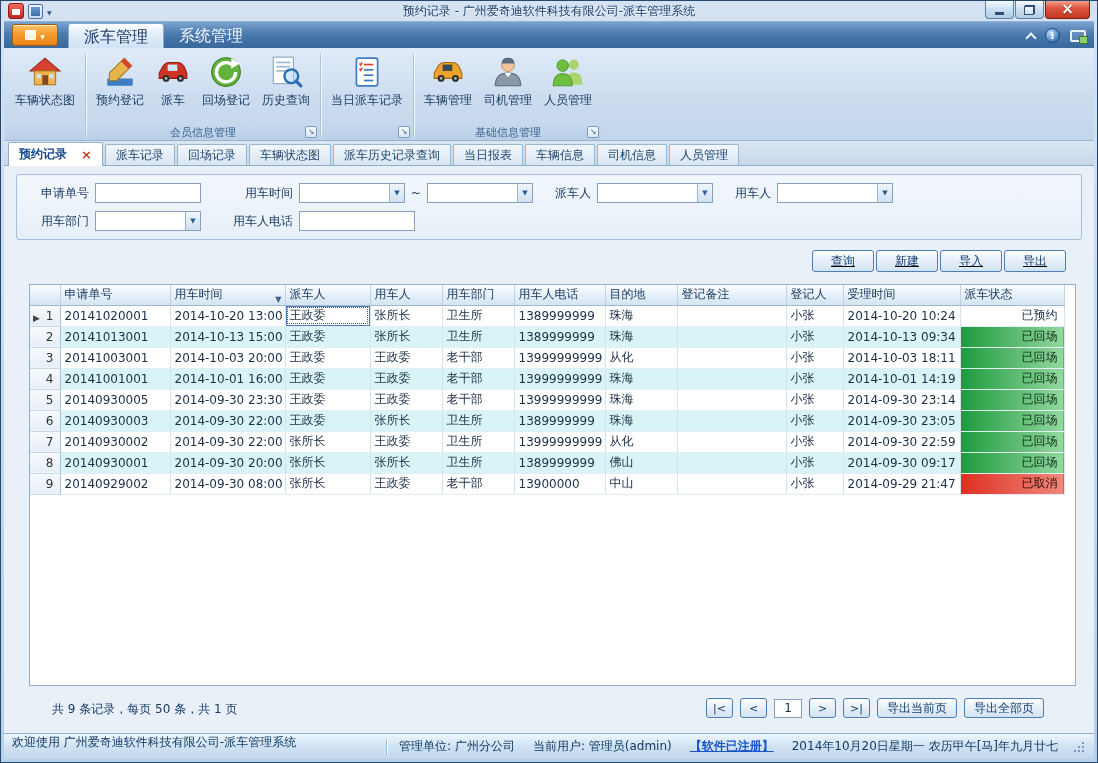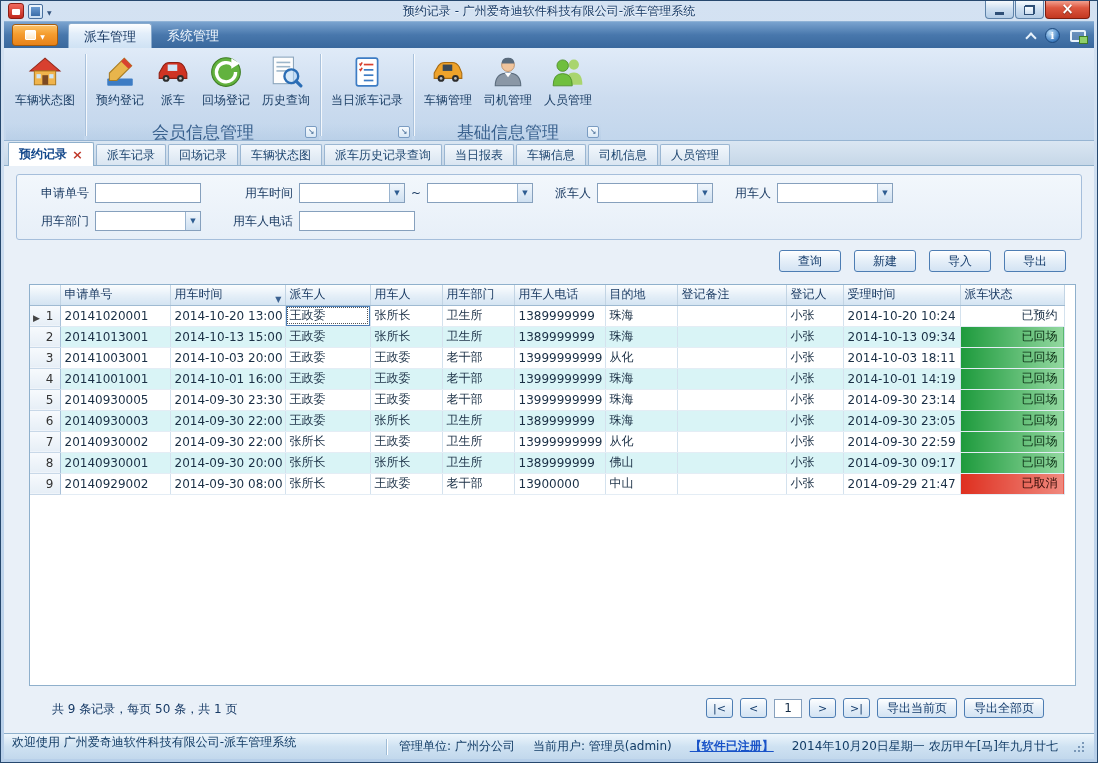--- a/index.html
+++ b/index.html
@@ -22,64 +22,64 @@
   .restore-glyph::before{content:"";position:absolute;right:0;top:0;width:8px;height:7px;border:1px solid #2e4f76;}
   .restore-glyph::after{content:"";position:absolute;left:0;bottom:0;width:8px;height:7px;border:1px solid #2e4f76;background:linear-gradient(#f6fafd,#cfe0f1);}
   .tb-btn.close{width:45px;background:linear-gradient(#f2a violet08f,#dd5740 40%,#c23821);background:linear-gradient(#f2a08f,#dd5740 40%,#c23821);border-color:#7e1d0e;}
   .close-glyph::after{content:"×";color:#fff;font-weight:bold;font-size:15px;line-height:13px;text-shadow:0 1px 1px rgba(0,0,0,.4);}
 
   
   .tabrow{height:27px;background:linear-gradient(#7aa3cf,#4877ac 50%,#39689d);display:flex;align-items:flex-end;padding:0 8px;flex:none;border-top:1px solid #8fb2d6;}
   .appmenu{width:46px;height:22px;margin:0 10px 2px 0;border-radius:3px;background:linear-gradient(#fcc367,#f59d2f 45%,#e8821a);border:1px solid #a85c0a;display:flex;align-items:center;justify-content:center;gap:4px;box-shadow:inset 0 1px 0 rgba(255,255,255,.6);}
   .appmenu-glyph{width:11px;height:10px;background:linear-gradient(#ffffff,#ffe9c8);border:1px solid #fff;border-radius:1px;}
   .appmenu-caret::after{content:"▼";font-size:6px;color:#fff;}
-  .rtab{padding:0 15px;height:25px;line-height:25px;color:#f2f8fe;font-size:13px;}
+  .rtab{padding:0 15px;height:25px;line-height:25px;color:#f2f8fe;font-size:16px;}
   .rtab.active{background:linear-gradient(#fdfeff,#e3eefa 40%,#cfe2f4);color:#1a3a64;border:1px solid #88aacd;border-bottom:none;border-radius:3px 3px 0 0;}
   .tabrow-right{margin-left:auto;display:flex;align-items:center;gap:10px;padding-bottom:5px;}
   .chev-up{width:8px;height:8px;border-left:2px solid #e8f2fb;border-top:2px solid #e8f2fb;transform:rotate(45deg);margin-top:4px;}
   .info-icon{width:15px;height:15px;border-radius:50%;background:radial-gradient(circle at 35% 30%,#bfe0f8,#3d7cc0 70%,#2a5d98);border:1px solid #1d4a7e;display:flex;align-items:center;justify-content:center;}
   .info-icon::after{content:"i";color:#fff;font-size:10px;font-weight:bold;font-family:"DejaVu Serif",serif;}
   .switch-icon{width:16px;height:12px;border:2px solid #e8f2fb;border-radius:2px;position:relative;background:rgba(255,255,255,.15);}
   .switch-icon::after{content:"";position:absolute;right:-4px;bottom:-4px;width:7px;height:6px;background:#8fd06a;border:1px solid #3f7d26;}
 
   
   .ribbon{height:93px;background:linear-gradient(#e0ebf8,#ccdcef 55%,#c2d6ec);border-bottom:1px solid #96b4d2;display:flex;padding:2px 2px 0;flex:none;}
   .rgroup{display:flex;flex-direction:column;}
   .rbuttons{flex:1;display:flex;align-items:flex-start;padding:2px 3px 0;}
   .rbtn{display:flex;flex-direction:column;align-items:center;padding:3px 6px 2px;border-radius:3px;color:#1c3f66;}
   .ricon{width:34px;height:34px;display:block;}
   .ricon svg{width:34px;height:34px;display:block;}
   .rlabel{margin-top:3px;font-size:12px;white-space:nowrap;}
-  .rgroup-label{height:16px;font-size:17px;color:#3a628f;display:flex;align-items:center;justify-content:center;position:relative;padding:0 16px;background:linear-gradient(rgba(255,255,255,0),rgba(170,196,224,.35));}
+  .rgroup-label{height:16px;font-size:11px;color:#3a628f;display:flex;align-items:center;justify-content:center;position:relative;padding:0 16px;background:linear-gradient(rgba(255,255,255,0),rgba(170,196,224,.35));}
   .launcher{position:absolute;right:2px;bottom:2px;width:12px;height:12px;border:1px solid #7a9cc2;border-radius:2px;background:linear-gradient(#f6fafd,#d8e7f5);display:flex;align-items:center;justify-content:center;}
   .launcher::after{content:"↘";font-size:8px;color:#3a628f;line-height:1;}
   .rsep{width:1px;background:#aac2dc;box-shadow:1px 0 0 rgba(255,255,255,.8);margin:4px 1px;}
 
   
   .doctabs{height:25px;background:linear-gradient(#dae6f2,#c6d7e8);border-bottom:1px solid #8fb0cc;display:flex;align-items:flex-end;padding:0 4px;gap:2px;flex:none;}
-  .doc-tab{height:21px;display:flex;align-items:center;gap:5px;padding:0 10px;background:linear-gradient(#f2f7fc,#d9e5f1);border:1px solid #9ab6d2;border-bottom:none;border-radius:2px 2px 0 0;color:#1e4670;font-size:12px;white-space:nowrap;}
+  .doc-tab{height:21px;display:flex;align-items:center;gap:14px;padding:0 10px;background:linear-gradient(#f2f7fc,#d9e5f1);border:1px solid #9ab6d2;border-bottom:none;border-radius:2px 2px 0 0;color:#1e4670;font-size:12px;white-space:nowrap;}
   .doc-tab.active{height:24px;background:#fff;color:#164a8c;font-weight:bold;margin-bottom:-1px;border-color:#8fb0cc;}
   .tab-close{color:#c03a2c;font-weight:bold;font-size:13px;line-height:1;}
 
   
   .content{flex:1;min-height:0;background:#e9f0f8;padding:8px 12px 0;display:flex;flex-direction:column;overflow:hidden;}
   .filter-panel{border:1px solid #a5bedb;border-radius:3px;background:linear-gradient(#f2f7fc,#e7eff8);padding:8px 8px;display:flex;flex-direction:column;gap:8px;flex:none;}
   .frow{display:flex;align-items:center;}
   .ffield{display:flex;align-items:center;margin-right:22px;}
   .flabel{text-align:right;color:#1c3c64;margin-right:6px;white-space:nowrap;}
   .lw64{width:64px;display:inline-block;}
   .lw70{width:70px;display:inline-block;}
   .tinput{height:20px;border:1px solid #86a0bd;background:#fff;padding:0 3px;font:12px "DejaVu Sans","Liberation Sans",sans-serif;color:#122a44;}
   .combo{position:relative;display:inline-block;}
   .combo .tinput{padding-right:17px;}
   .combo-btn{position:absolute;top:1px;right:1px;bottom:1px;width:15px;background:linear-gradient(#f0f6fc,#cfe0f1);border-left:1px solid #9ab4cf;display:flex;align-items:center;justify-content:center;}
   .combo-btn::after{content:"▼";font-size:7px;color:#2e5d92;}
   .tilde{margin:0 6px;color:#1c3c64;}
 
-  .actions{display:flex;justify-content:flex-end;gap:13px;margin-top:10px;padding-right:16px;flex:none;}
+  .actions{display:flex;justify-content:flex-end;gap:2px;margin-top:10px;padding-right:16px;flex:none;text-decoration:underline;}
   .btn{min-width:62px;height:22px;border:1px solid #4d7db3;border-radius:3px;background:linear-gradient(#fdfeff,#e7f0f9 45%,#d3e3f3);color:#133b6b;font-size:12px;display:flex;align-items:center;justify-content:center;padding:0 10px;box-shadow:inset 0 1px 0 #fff;}
 
   
   .gridwrap{margin-top:12px;margin-left:13px;width:1047px;height:402px;border:1px solid #8fb0cc;background:#fff;overflow:hidden;flex:none;}
   table{border-collapse:collapse;table-layout:fixed;width:1034px;}
   th{height:20px;background:linear-gradient(#fbfdfe,#e2edf7 60%,#d4e4f2);border-right:1px solid #c2d4e4;border-bottom:1px solid #9fbad2;color:#1c3c64;font-weight:normal;text-align:left;padding:0 4px;font-size:12px;position:relative;white-space:nowrap;overflow:hidden;}
   .sort-arrow{position:absolute;right:3px;top:6px;}
   .sort-arrow::after{content:"▼";font-size:8px;color:#3c6291;}
   td{height:21px;padding:0 4px;border-right:1px solid #d4e2ee;border-bottom:1px solid #e4edf5;color:#1a2f45;white-space:nowrap;overflow:hidden;font-size:12px;}
   tr.alt td{background:#d9f4f6;}

